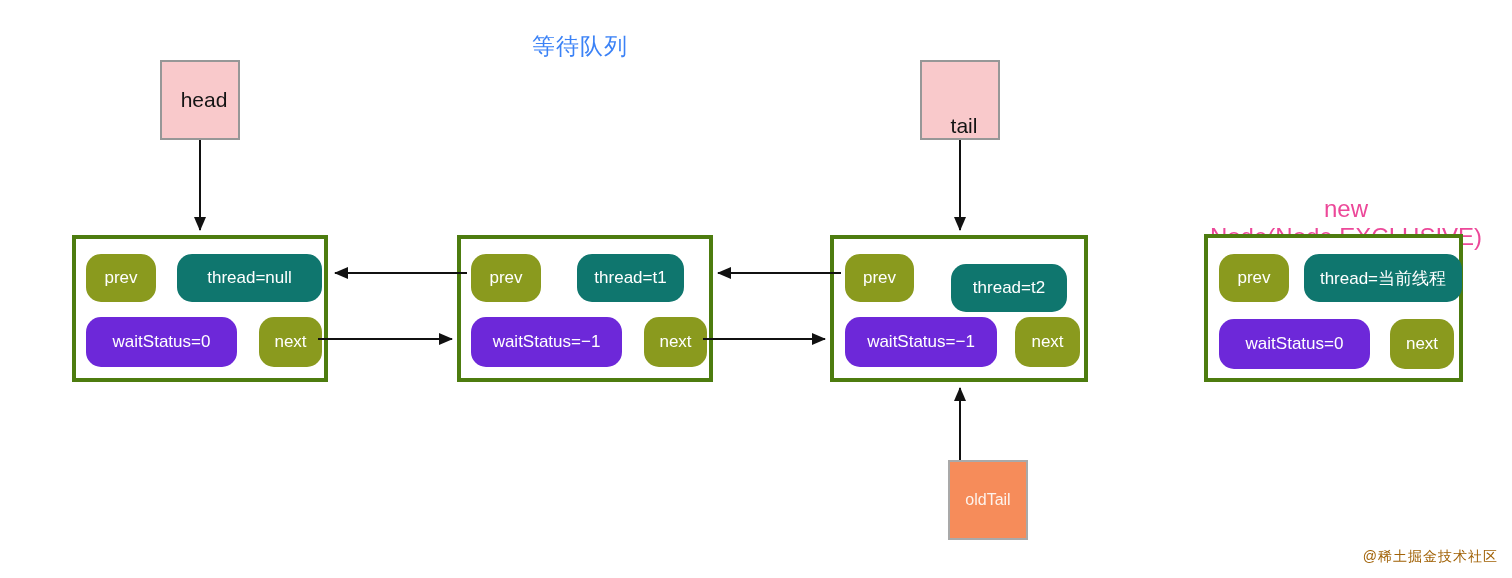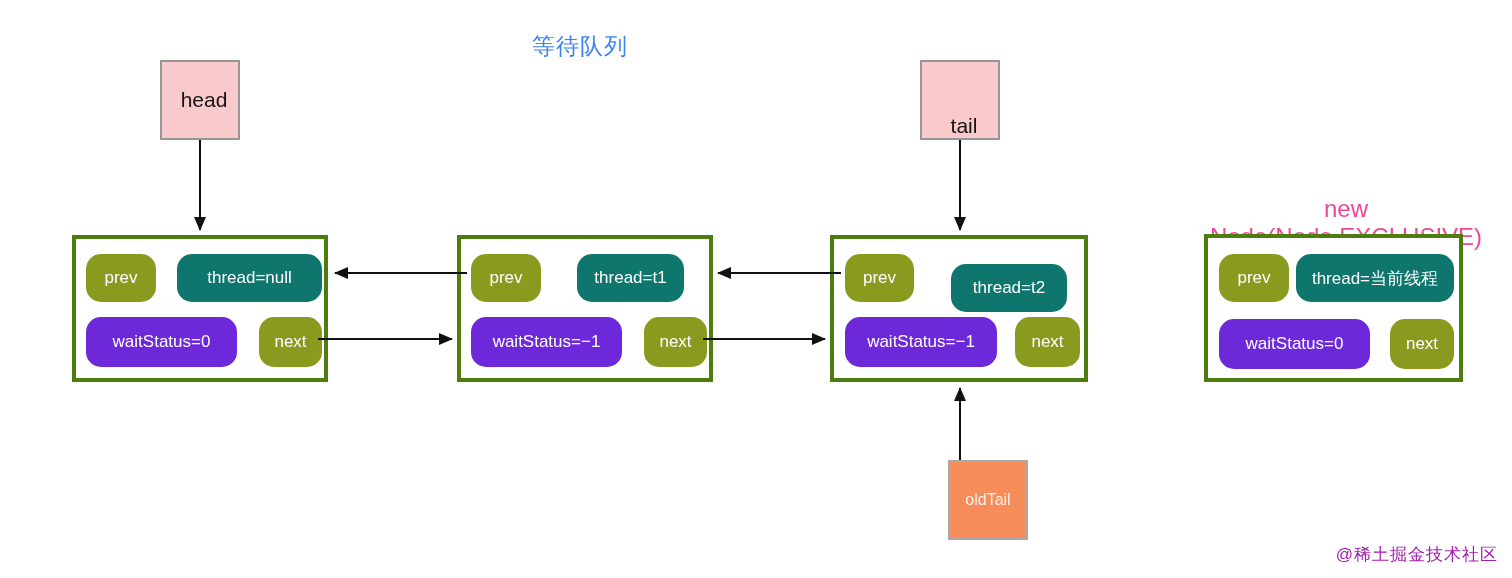--- a/index.html
+++ b/index.html
@@ -38,21 +38,21 @@
   .pill-blue  { background: #6d28d9; }
 
   .new-node-label {
     left: 1190px; top: 195px; width: 312px;
     text-align: center;
     font-size: 24px; color: #ec4899;
   }
 
   .watermark {
     right: 14px; bottom: 12px;
-    font-size: 17px; color: #a21caf; letter-spacing: 1px;
+    font-size: 14px; color: #a16207; letter-spacing: 1px;
   }
 
   svg.arrows {
     position: absolute; left: 0; top: 0;
     width: 1512px; height: 578px;
     pointer-events: none; z-index: 10;
   }
 </style>
 </head>
 <body>
@@ -89,21 +89,21 @@
 
 <div class="node" style="left:830px; top:235px; width:258px; height:147px;">
   <div class="pill pill-olive" style="left:11px; top:15px; width:69px;  height:48px;">prev</div>
   <div class="pill pill-teal" style="left:117px; top:15px; width:116px; height:48px;margin-top:10px;">thread=t2</div>
   <div class="pill pill-blue" style="left:11px; top:78px; width:152px; height:50px;">waitStatus=−1</div>
   <div class="pill pill-olive" style="left:181px; top:78px; width:65px; height:50px;">next</div>
 </div>
 
 <div class="node" style="left:1204px; top:234px; width:259px; height:148px;">
   <div class="pill pill-olive" style="left:11px; top:16px; width:70px;  height:48px;">prev</div>
-  <div class="pill pill-teal" style="left:88px; top:16px; width:158px; height:48px;">thread=当前线程</div>
+  <div class="pill pill-teal" style="left:96px; top:16px; width:158px; height:48px;">thread=当前线程</div>
   <div class="pill pill-blue" style="left:11px; top:81px; width:151px; height:50px;">waitStatus=0</div>
   <div class="pill pill-olive" style="left:182px; top:81px; width:64px; height:50px;">next</div>
 </div>
 
 <svg class="arrows" viewBox="0 0 1512 578">
   <defs>
     <marker id="arrowhead" markerWidth="15" markerHeight="13" refX="13" refY="6" orient="auto" markerUnits="userSpaceOnUse">
       <path d="M0,0 L14,6 L0,12 Z" fill="#111111"></path>
     </marker>
   </defs>

